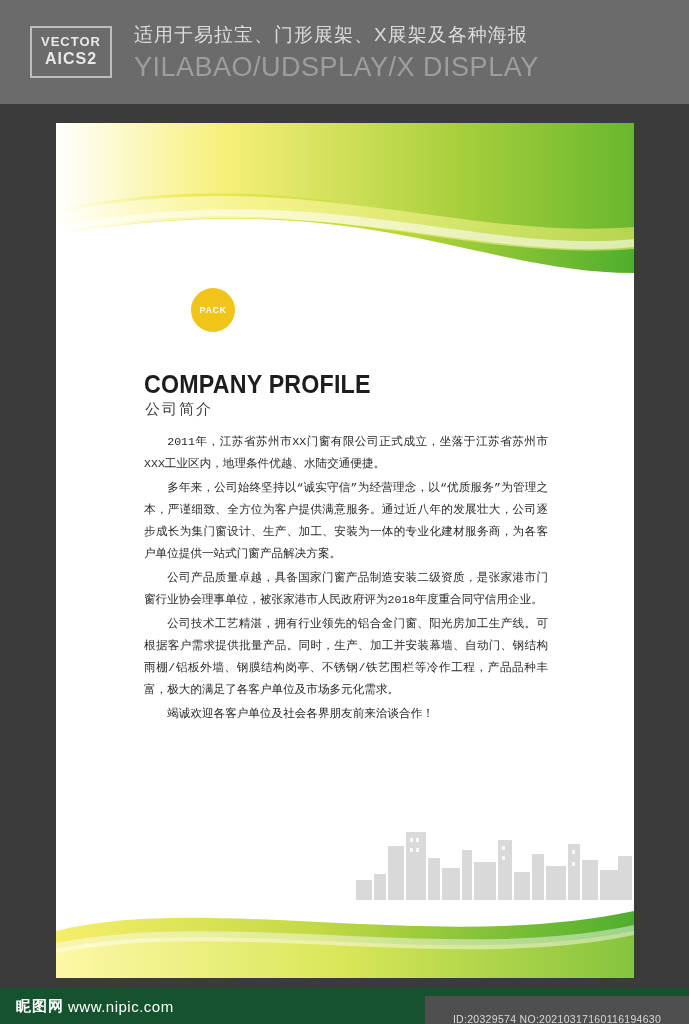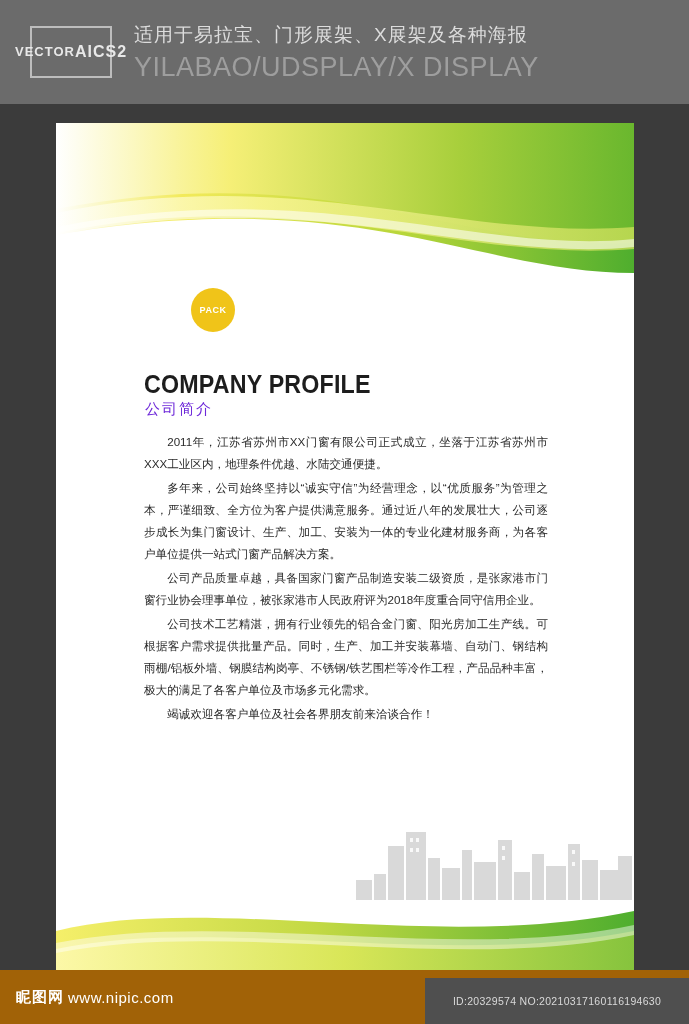--- a/index.html
+++ b/index.html
@@ -20,21 +20,21 @@
     position: absolute; top: 0; left: 0;
     width: 689px; height: 104px;
     background: #6b6b6b;
     display: flex; align-items: center;
   }
   .vector-badge {
     width: 82px; height: 52px;
     margin-left: 30px;
     border: 2px solid #bdbdbd;
     color: #e8e8e8;
-    display: flex; 
+    display: flex; flex-direction: column;
     align-items: center; justify-content: center;
     line-height: 1.15;
     letter-spacing: 1px;
   }
   .vector-badge .l1 { font-size: 13px; font-weight: bold; }
   .vector-badge .l2 { font-size: 16px; font-weight: bold; }
   .banner-texts { margin-left: 22px; }
   .banner-cn {
     font-size: 19px; color: #dcdcdc; letter-spacing: 1px;
     margin-bottom: 4px;
@@ -78,37 +78,37 @@
 
   
   .title-en {
     position: absolute; left: 88px; top: 247px;
     font-size: 25px; font-weight: bold; color: #1d1d1d;
     letter-spacing: 0.2px; font-stretch: condensed;
     transform: scaleX(0.93); transform-origin: left center;
   }
   .title-cn {
     position: absolute; left: 89px; top: 277px;
-    font-size: 15px; color: #6d28d9; letter-spacing: 2px; text-align: right;
+    font-size: 15px; color: #404040; letter-spacing: 2px; text-align: right;
   }
   .body {
     position: absolute; left: 88px; top: 308px;
     width: 404px;
     color: #2b2b2b;
     font-size: 11.6px;
     line-height: 22px;
     text-align: justify;
   }
-  .body p { text-indent: 2em; margin-bottom: 2px; }
+  .body p { text-indent: 2em; margin-bottom: 2px; font-family: Liberation Mono, monospace; }
 
   
   .bottombar {
     position: absolute; left: 0; bottom: 0;
-    width: 689px; height: 54px;
-    background: #a16207;
+    width: 689px; height: 36px;
+    background: #14532d;
     display: flex; align-items: center;
   }
   .site-brand {
     margin-left: 16px;
     color: #ffffff; font-size: 15px; font-weight: bold; letter-spacing: 1px;
   }
   .site-url {
     margin-left: 4px; color: #ffffff; font-size: 15px; letter-spacing: 0.5px;
   }
   .id-box {

